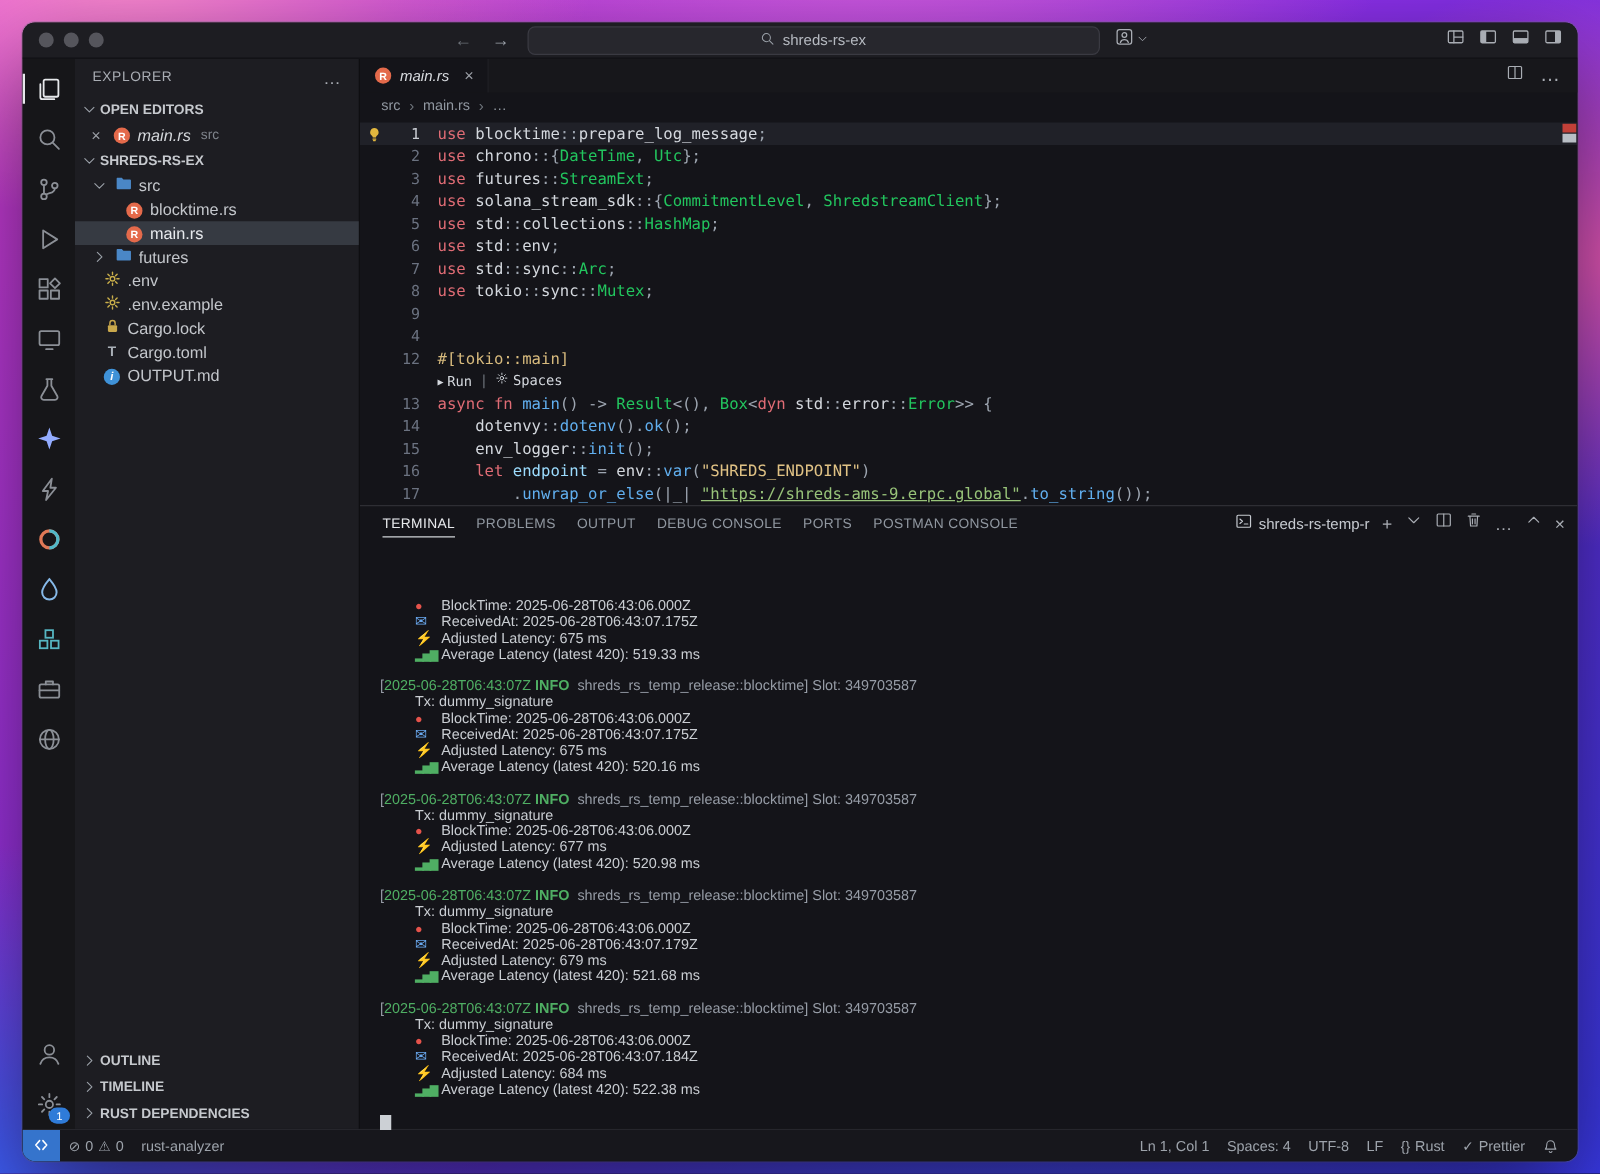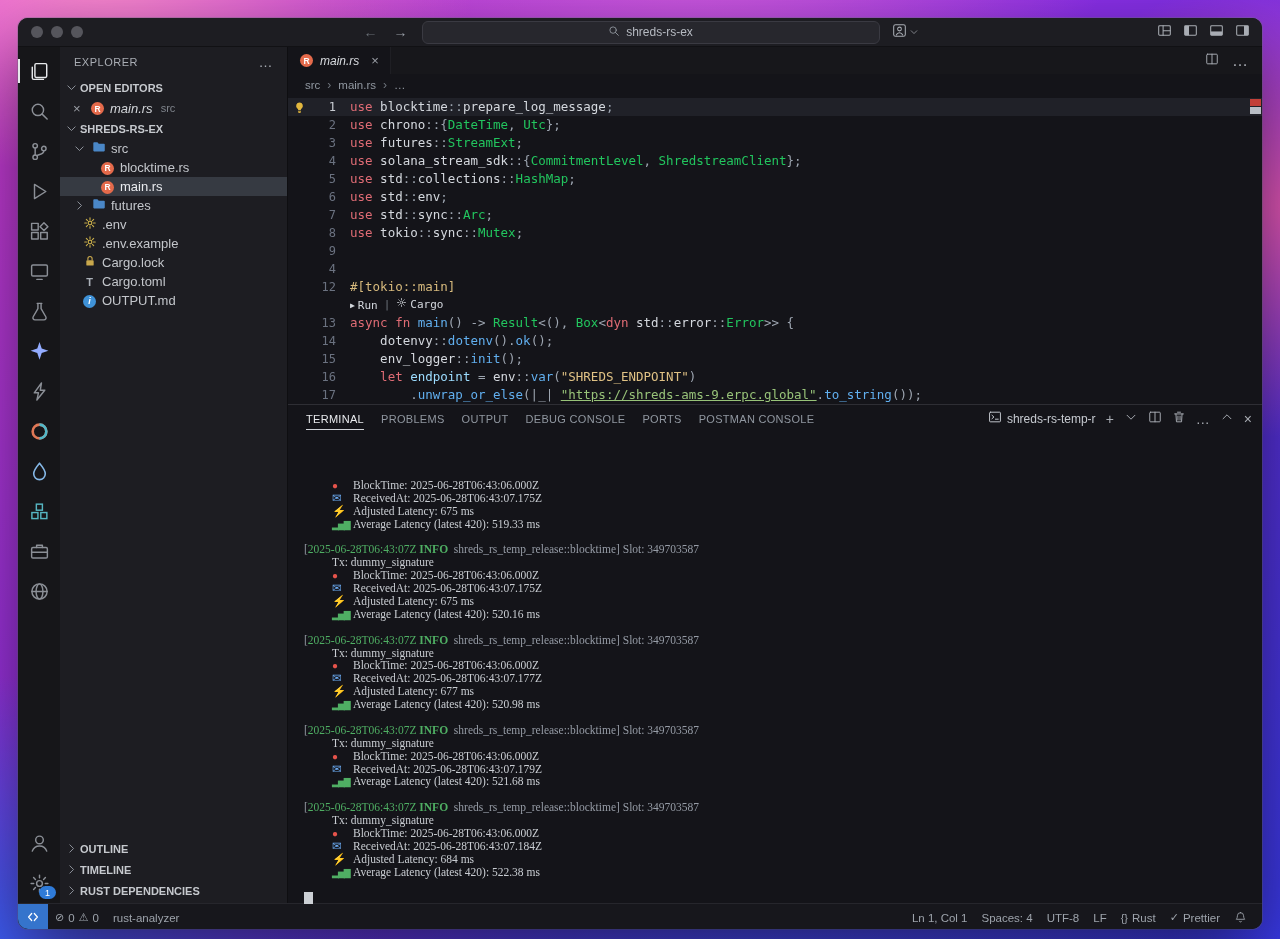--- a/index.html
+++ b/index.html
@@ -91,21 +91,21 @@
   .ov-mark2{position:absolute;right:1px;top:11px;width:11px;height:7px;background:#b9bec5;}
   
   .panel{flex:1;border-top:1px solid #2e2e34;display:flex;flex-direction:column;gap:39px;}
   .panel-header{height:27px;flex:none;display:flex;align-items:center;padding:0 10px 0 18px;}
   .ptab{font-size:11px;letter-spacing:.3px;color:#9097a0;padding:6px 0 4px;margin-right:17px;border-bottom:1px solid transparent;}
   .ptab.active{color:#e8eaed;border-bottom-color:#d0d3d8;}
   .panel-right{margin-left:auto;display:flex;align-items:center;gap:10px;color:#a9adb4;}
   .panel-right svg{width:14px;height:14px;}
   .term-sess{display:flex;align-items:center;gap:5px;font-size:12px;color:#c6cad0;}
   .pr-txt{font-size:14px;line-height:14px;}
-  .terminal{flex:1;position:relative;padding:8px 0 0 16px;font-family:Liberation Serif, serif;font-size:11.5px;line-height:12.9px;color:#c9cdd2;}
+  .terminal{flex:1;position:relative;padding:8px 0 0 16px;font-family:Liberation Sans, sans-serif;font-size:11.5px;line-height:12.9px;color:#c9cdd2;}
   .term-row{height:12.9px;white-space:pre;}
   .t-ind{display:inline-block;width:28px;}
   .t-icon{display:inline-block;width:21px;}
   .ic-dot{color:#e5534b;font-size:10px;}
   .ic-mail{color:#6aa9f0;}
   .ic-bolt{color:#e0b341;}
   .ic-chart{color:#4fae63;font-size:9px;letter-spacing:-1px;}
   .ts-g{color:#969ca6;} .ts-w{color:#c9cdd2;} .ts-grn{color:#4fae63;} .ts-grnb{color:#4fae63;font-weight:bold;}
   .cursorblk{display:inline-block;width:9px;height:12px;background:#ccd0d5;vertical-align:bottom;}
   
@@ -485,21 +485,21 @@
                 <div class="code-row"><span class="bulb-zone"></span><span class="gutter-num">5</span><span class="code-text"><span class="tok-kw">use </span><span class="tok-ns">std</span><span class="tok-p">::</span><span class="tok-ns">collections</span><span class="tok-p">::</span><span class="tok-ty">HashMap</span><span class="tok-p">;</span></span></div>
                 <div class="code-row"><span class="bulb-zone"></span><span class="gutter-num">6</span><span class="code-text"><span class="tok-kw">use </span><span class="tok-ns">std</span><span class="tok-p">::</span><span class="tok-ns">env</span><span class="tok-p">;</span></span></div>
                 <div class="code-row"><span class="bulb-zone"></span><span class="gutter-num">7</span><span class="code-text"><span class="tok-kw">use </span><span class="tok-ns">std</span><span class="tok-p">::</span><span class="tok-ns">sync</span><span class="tok-p">::</span><span class="tok-ty">Arc</span><span class="tok-p">;</span></span></div>
                 <div class="code-row"><span class="bulb-zone"></span><span class="gutter-num">8</span><span class="code-text"><span class="tok-kw">use </span><span class="tok-ns">tokio</span><span class="tok-p">::</span><span class="tok-ns">sync</span><span class="tok-p">::</span><span class="tok-ty">Mutex</span><span class="tok-p">;</span></span></div>
                 <div class="code-row"><span class="bulb-zone"></span><span class="gutter-num">9</span><span class="code-text"></span></div>
                 <div class="code-row"><span class="bulb-zone"></span><span class="gutter-num">4</span><span class="code-text"></span></div>
                 <div class="code-row"><span class="bulb-zone"></span><span class="gutter-num">12</span><span class="code-text"><span class="tok-attr">#[</span><span class="tok-attrn">tokio::main</span><span class="tok-attr">]</span></span></div>
                 <div class="code-row lens-row"><span class="bulb-zone"></span><span class="gutter-num"></span><span class="code-text"><span class="lens-btn"><span class="lens-play">▶</span><span>Run</span></span><span class="lens-sep">|</span><span class="lens-btn"><span><svg viewBox="0 0 16 16" fill="none" stroke="currentColor" stroke-width="1.1" stroke-linecap="round" stroke-linejoin="round">
                           <circle cx="8" cy="8" r="2"></circle>
                           <path d="M8 2.2v1.6M8 12.2v1.6M2.2 8h1.6M12.2 8h1.6M4 4l1.1 1.1M10.9 10.9L12 12M12 4l-1.1 1.1M5.1 10.9L4 12"></path>
-                        </svg></span><span>Cargo</span></span></span></div>
+                        </svg></span><span>Spaces</span></span></span></div>
                 <div class="code-row"><span class="bulb-zone"></span><span class="gutter-num">13</span><span class="code-text"><span class="tok-kw">async </span><span class="tok-kw">fn </span><span class="tok-fn">main</span><span class="tok-p">() -&gt; </span><span class="tok-ty">Result</span><span class="tok-p">&lt;(), </span><span class="tok-ty">Box</span><span class="tok-p">&lt;</span><span class="tok-kw">dyn </span><span class="tok-ns">std</span><span class="tok-p">::</span><span class="tok-ns">error</span><span class="tok-p">::</span><span class="tok-ty">Error</span><span class="tok-p">&gt;&gt; {</span></span></div>
                 <div class="code-row"><span class="bulb-zone"></span><span class="gutter-num">14</span><span class="code-text"><span class="tok-p">    </span><span class="tok-ns">dotenvy</span><span class="tok-p">::</span><span class="tok-fn">dotenv</span><span class="tok-p">().</span><span class="tok-fn">ok</span><span class="tok-p">();</span></span></div>
                 <div class="code-row"><span class="bulb-zone"></span><span class="gutter-num">15</span><span class="code-text"><span class="tok-p">    </span><span class="tok-ns">env_logger</span><span class="tok-p">::</span><span class="tok-fn">init</span><span class="tok-p">();</span></span></div>
                 <div class="code-row"><span class="bulb-zone"></span><span class="gutter-num">16</span><span class="code-text"><span class="tok-p">    </span><span class="tok-kw">let </span><span class="tok-var">endpoint</span><span class="tok-p"> = </span><span class="tok-ns">env</span><span class="tok-p">::</span><span class="tok-fn">var</span><span class="tok-p">(</span><span class="tok-strc">"SHREDS_ENDPOINT"</span><span class="tok-p">)</span></span></div>
                 <div class="code-row"><span class="bulb-zone"></span><span class="gutter-num">17</span><span class="code-text"><span class="tok-p">        .</span><span class="tok-fn">unwrap_or_else</span><span class="tok-p">(|_| </span><span class="tok-stru">"https://shreds-ams-9.erpc.global"</span><span class="tok-p">.</span><span class="tok-fn">to_string</span><span class="tok-p">());</span></span></div>
               </div>
             <div class="ov-mark1"></div>
             <div class="ov-mark2"></div>
           </div>
         </div>
@@ -549,28 +549,28 @@
               <div class="term-row"><span class="ts-g">[</span><span class="ts-grn">2025-06-28T06:43:07Z </span><span class="ts-grnb">INFO</span><span class="ts-g">  shreds_rs_temp_release::blocktime] Slot: 349703587</span></div>
               <div class="term-row"><span class="t-ind"></span><span class="ts-w">Tx: dummy_signature</span></div>
               <div class="term-row"><span class="t-ind"></span><span class="t-icon ic-dot">●</span><span class="ts-w">BlockTime: 2025-06-28T06:43:06.000Z</span></div>
               <div class="term-row"><span class="t-ind"></span><span class="t-icon ic-mail">✉</span><span class="ts-w">ReceivedAt: 2025-06-28T06:43:07.175Z</span></div>
               <div class="term-row"><span class="t-ind"></span><span class="t-icon ic-bolt">⚡</span><span class="ts-w">Adjusted Latency: 675 ms</span></div>
               <div class="term-row"><span class="t-ind"></span><span class="t-icon ic-chart">▂▅▇</span><span class="ts-w">Average Latency (latest 420): 520.16 ms</span></div>
               <div class="term-row"></div>
               <div class="term-row"><span class="ts-g">[</span><span class="ts-grn">2025-06-28T06:43:07Z </span><span class="ts-grnb">INFO</span><span class="ts-g">  shreds_rs_temp_release::blocktime] Slot: 349703587</span></div>
               <div class="term-row"><span class="t-ind"></span><span class="ts-w">Tx: dummy_signature</span></div>
               <div class="term-row"><span class="t-ind"></span><span class="t-icon ic-dot">●</span><span class="ts-w">BlockTime: 2025-06-28T06:43:06.000Z</span></div>
-              <div class="term-row"><span class="t-ind"></span><span class="t-icon ic-mail">✉</span><span class="ts-w">ReceivedAt: 2025-06-28T06:43:07.177Z</span></div>
               <div class="term-row"><span class="t-ind"></span><span class="t-icon ic-bolt">⚡</span><span class="ts-w">Adjusted Latency: 677 ms</span></div>
               <div class="term-row"><span class="t-ind"></span><span class="t-icon ic-chart">▂▅▇</span><span class="ts-w">Average Latency (latest 420): 520.98 ms</span></div>
               <div class="term-row"></div>
               <div class="term-row"><span class="ts-g">[</span><span class="ts-grn">2025-06-28T06:43:07Z </span><span class="ts-grnb">INFO</span><span class="ts-g">  shreds_rs_temp_release::blocktime] Slot: 349703587</span></div>
               <div class="term-row"><span class="t-ind"></span><span class="ts-w">Tx: dummy_signature</span></div>
               <div class="term-row"><span class="t-ind"></span><span class="t-icon ic-dot">●</span><span class="ts-w">BlockTime: 2025-06-28T06:43:06.000Z</span></div>
               <div class="term-row"><span class="t-ind"></span><span class="t-icon ic-mail">✉</span><span class="ts-w">ReceivedAt: 2025-06-28T06:43:07.179Z</span></div>
+              <div class="term-row"><span class="t-ind"></span><span class="t-icon ic-bolt">⚡</span><span class="ts-w">Adjusted Latency: 679 ms</span></div>
               <div class="term-row"><span class="t-ind"></span><span class="t-icon ic-chart">▂▅▇</span><span class="ts-w">Average Latency (latest 420): 521.68 ms</span></div>
               <div class="term-row"></div>
               <div class="term-row"><span class="ts-g">[</span><span class="ts-grn">2025-06-28T06:43:07Z </span><span class="ts-grnb">INFO</span><span class="ts-g">  shreds_rs_temp_release::blocktime] Slot: 349703587</span></div>
               <div class="term-row"><span class="t-ind"></span><span class="ts-w">Tx: dummy_signature</span></div>
               <div class="term-row"><span class="t-ind"></span><span class="t-icon ic-dot">●</span><span class="ts-w">BlockTime: 2025-06-28T06:43:06.000Z</span></div>
               <div class="term-row"><span class="t-ind"></span><span class="t-icon ic-mail">✉</span><span class="ts-w">ReceivedAt: 2025-06-28T06:43:07.184Z</span></div>
               <div class="term-row"><span class="t-ind"></span><span class="t-icon ic-bolt">⚡</span><span class="ts-w">Adjusted Latency: 684 ms</span></div>
               <div class="term-row"><span class="t-ind"></span><span class="t-icon ic-chart">▂▅▇</span><span class="ts-w">Average Latency (latest 420): 522.38 ms</span></div>
               <div class="term-row"></div>
               <div class="term-row"><span class="cursorblk"></span></div>

